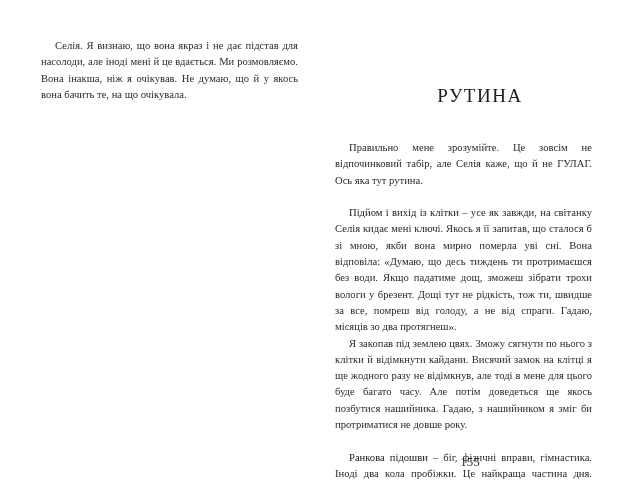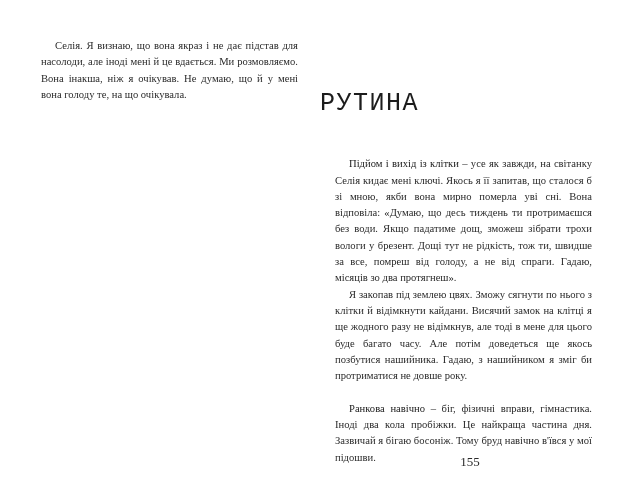--- a/index.html
+++ b/index.html
@@ -11,44 +11,45 @@
   .page { position: absolute; top: 0; height: 483px; }
   .page-left { left: 0; width: 320px; }
   .page-right { left: 320px; width: 320px; }
   .text {
     position: absolute; font-size: 10.6px; line-height: 16.3px;
     text-align: justify; text-align-last: left; hyphens: manual;
   }
   .left-text { left: 41px; top: 38px; width: 257px; }
   .para { margin: 0; text-indent: 14px; }
   .chapter-title {
-    position: absolute; left: 0; width: 320px; top: 72px; 
-    font-family: Liberation Mono, monospace;
-    font-size: 25px; letter-spacing: 1.5px; color: #1c1c1c; font-weight: normal;
+    position: absolute; left: 0; width: 320px; top: 72px; text-align: center;
+    font-family: Liberation Serif, serif;
+    font-size: 19px; letter-spacing: 1.5px; color: #1c1c1c; font-weight: normal;
   }
   .right-text { left: 15px; top: 140px; width: 257px; }
   .gap { height: 16.3px; }
   b { font-weight: normal; color: #1a1a1a; }
   .page-number {
     position: absolute; left: 0; width: 300px; top: 454px;
     text-align: center; font-size: 13px;
   }
 </style>
 </head>
 <body>
 
 <div class="page page-left">
   <div class="text left-text">
-    <p class="para">Селія. Я визнаю, що вона якраз і не дає підстав для насолоди, але іноді мені й це вдається. Ми розмовляємо. Вона інакша, ніж я очікував. Не думаю, що й у мені вона голоду те, на що очікувала.</p>
+    <p class="para">Селія. Я визнаю, що вона якраз і не дає підстав для насолоди, але іноді мені й це вдається. Ми розмовляємо. Вона інакша, ніж я очікував. Не думаю, що й у якось вона бачить те, на що очікувала.</p>
   </div>
 </div>
 
 <div class="page page-right">
   <h1 class="chapter-title">РУТИНА</h1>
   <div class="text right-text">
+    <p class="para">Правильно мене зрозумійте. Це зовсім не відпочинковий табір, але Селія каже, що й не ГУЛАГ. Ось яка тут рутина.</p>
     <div class="gap"></div>
     <p class="para"><b>Підйом і вихід із клітки</b><span> – усе як завжди, на світанку Селія кидає мені ключі. Якось я її запитав, що сталося б зі мною, якби вона мирно померла уві сні. Вона відповіла: «Думаю, що десь тиждень ти протримаєшся без води. Якщо падатиме дощ, зможеш зібрати трохи вологи у брезент. Дощі тут не рідкість, тож ти, швидше за все, помреш від голоду, а не від спраги. Гадаю, місяців зо два протягнеш».</span></p>
     <p class="para">Я закопав під землею цвях. Зможу сягнути по нього з клітки й відімкнути кайдани. Висячий замок на клітці я ще жодного разу не відімкнув, але тоді в мене для цього буде багато часу. Але потім доведеться ще якось позбутися нашийника. Гадаю, з нашийником я зміг би протриматися не довше року.</p>
     <div class="gap"></div>
-    <p class="para"><b>Ранкова навічно</b><span> – біг, фізичні вправи, гімнастика. Іноді два кола пробіжки. Це найкраща частина дня. Зазвичай я бігаю босоніж. Тому бруд навічно в'ївся у мої підошви.</span></p>
+    <p class="para"><b>Ранкова підошви</b><span> – біг, фізичні вправи, гімнастика. Іноді два кола пробіжки. Це найкраща частина дня. Зазвичай я бігаю босоніж. Тому бруд навічно в'ївся у мої підошви.</span></p>
   </div>
   <div class="page-number">155</div>
 </div>
 
 </body></html>

